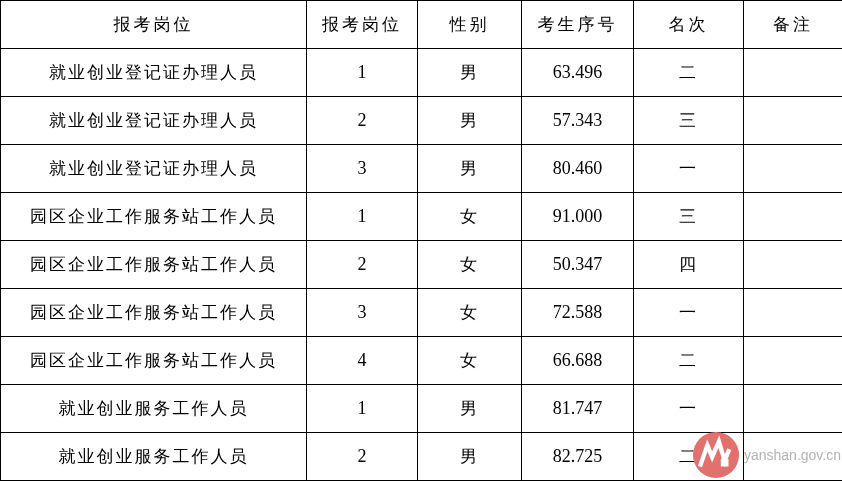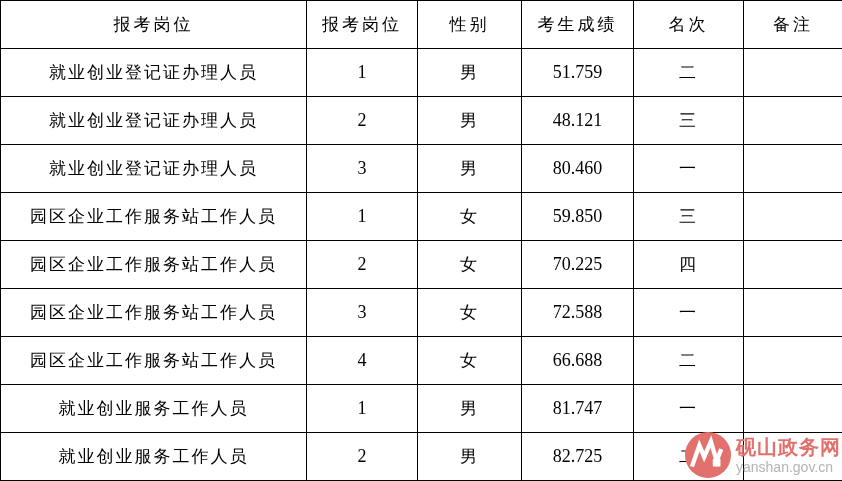--- a/index.html
+++ b/index.html
@@ -93,63 +93,63 @@
         <col style="width: 104px;">
         <col style="width: 112px;">
         <col style="width: 110px;">
         <col style="width: 99px;">
       </colgroup>
     <thead>
       <tr>
           <th>报考岗位</th>
           <th>报考岗位</th>
           <th>性别</th>
-          <th>考生成绩</th>
+          <th>考生序号</th>
           <th>名次</th>
           <th>备注</th>
         </tr>
     </thead>
     <tbody>
         <tr>
           <td>就业创业登记证办理人员</td>
           <td class="num">1</td>
           <td>男</td>
-          <td class="num">51.759</td>
+          <td class="num">63.496</td>
           <td>二</td>
           <td></td>
         </tr>
         <tr>
           <td>就业创业登记证办理人员</td>
           <td class="num">2</td>
           <td>男</td>
-          <td class="num">48.121</td>
+          <td class="num">57.343</td>
           <td>三</td>
           <td></td>
         </tr>
         <tr>
           <td>就业创业登记证办理人员</td>
           <td class="num">3</td>
           <td>男</td>
           <td class="num">80.460</td>
           <td>一</td>
           <td></td>
         </tr>
         <tr>
           <td>园区企业工作服务站工作人员</td>
           <td class="num">1</td>
           <td>女</td>
-          <td class="num">59.850</td>
+          <td class="num">91.000</td>
           <td>三</td>
           <td></td>
         </tr>
         <tr>
           <td>园区企业工作服务站工作人员</td>
           <td class="num">2</td>
           <td>女</td>
-          <td class="num">70.225</td>
+          <td class="num">50.347</td>
           <td>四</td>
           <td></td>
         </tr>
         <tr>
           <td>园区企业工作服务站工作人员</td>
           <td class="num">3</td>
           <td>女</td>
           <td class="num">72.588</td>
           <td>一</td>
           <td></td>
@@ -181,18 +181,17 @@
       </tbody>
   </table>
 
   <div class="watermark">
     <svg class="wm-logo" viewBox="0 0 50 50" aria-hidden="true">
       <circle cx="25" cy="25" r="24" fill="#e2716d"></circle>
       <path d="M9 35 L16 15 L21 27 L28 11 L34 31 L38 21" fill="none" stroke="#ffffff" stroke-width="4.5" stroke-linecap="square" stroke-linejoin="miter"></path>
       <rect x="30" y="29" width="8" height="8" fill="#ffffff"></rect>
     </svg>
     <div class="wm-text">
-      <div class="wm-title">砚山政务网</div>
       <div class="wm-url">yanshan.gov.cn</div>
     </div>
   </div>
 
 </div>
 
 </body></html>

